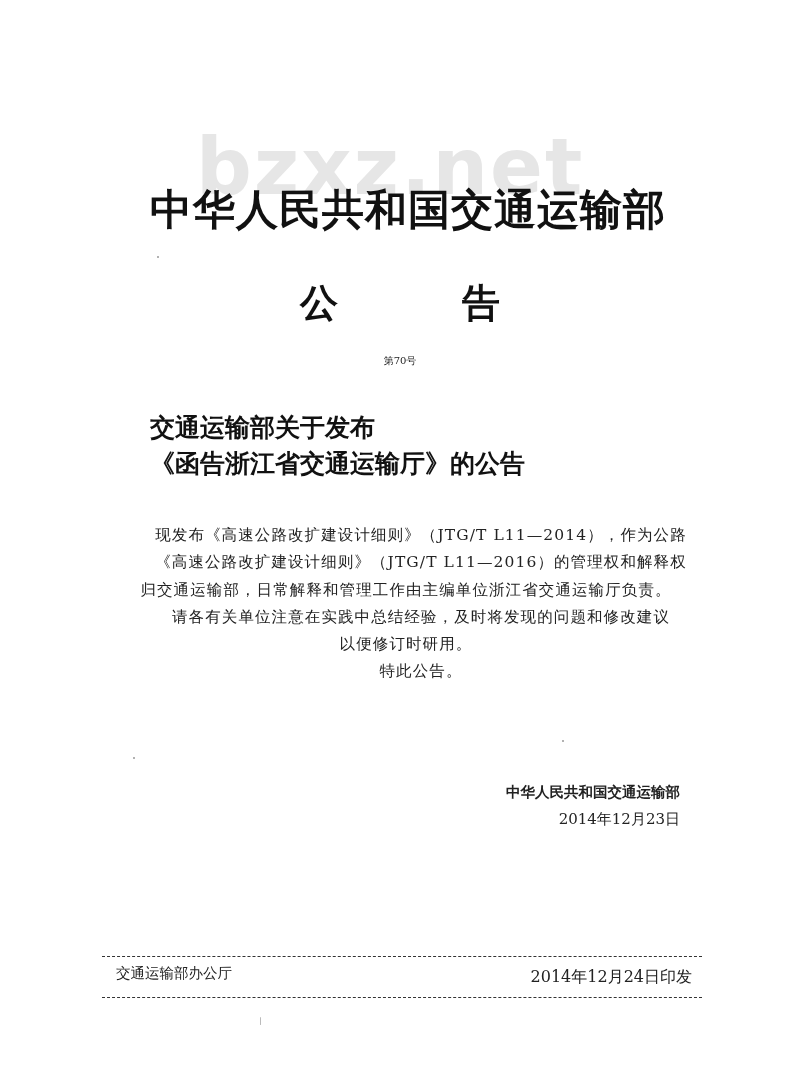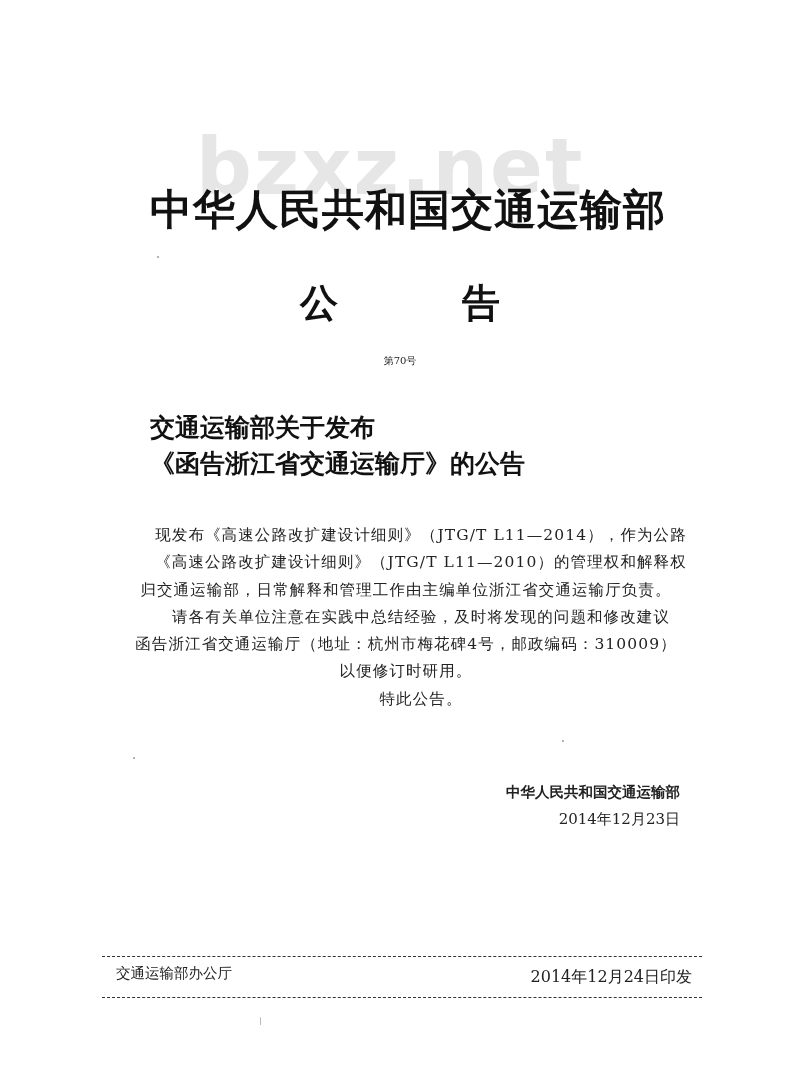--- a/index.html
+++ b/index.html
@@ -157,24 +157,23 @@
 
 <div class="doc-number">第70号</div>
 
 <div class="subject">
   <div>交通运输部关于发布</div>
   <div>《函告浙江省交通运输厅》的公告</div>
 </div>
 
 <div class="body-text">
   <div class="line indent">现发布《高速公路改扩建设计细则》（JTG/T L11—2014），作为公路</div>
-  <div class="line indent">《高速公路改扩建设计细则》（JTG/T L11—2010）的管理权和解释权</div>
+  <div class="line indent">《高速公路改扩建设计细则》（JTG/T L11—2016）的管理权和解释权</div>
   <div class="line">归交通运输部，日常解释和管理工作由主编单位浙江省交通运输厅负责。</div>
   <div class="line indent">请各有关单位注意在实践中总结经验，及时将发现的问题和修改建议</div>
-  <div class="line">函告浙江省交通运输厅（地址：杭州市梅花碑4号，邮政编码：310009）</div>
   <div class="line">以便修订时研用。</div>
   <div class="line indent">特此公告。</div>
 </div>
 
 <div class="signature">
   <div class="sig-org">中华人民共和国交通运输部</div>
   <div class="sig-date">2014年12月23日</div>
 </div>
 
 <div class="rule top"></div>

